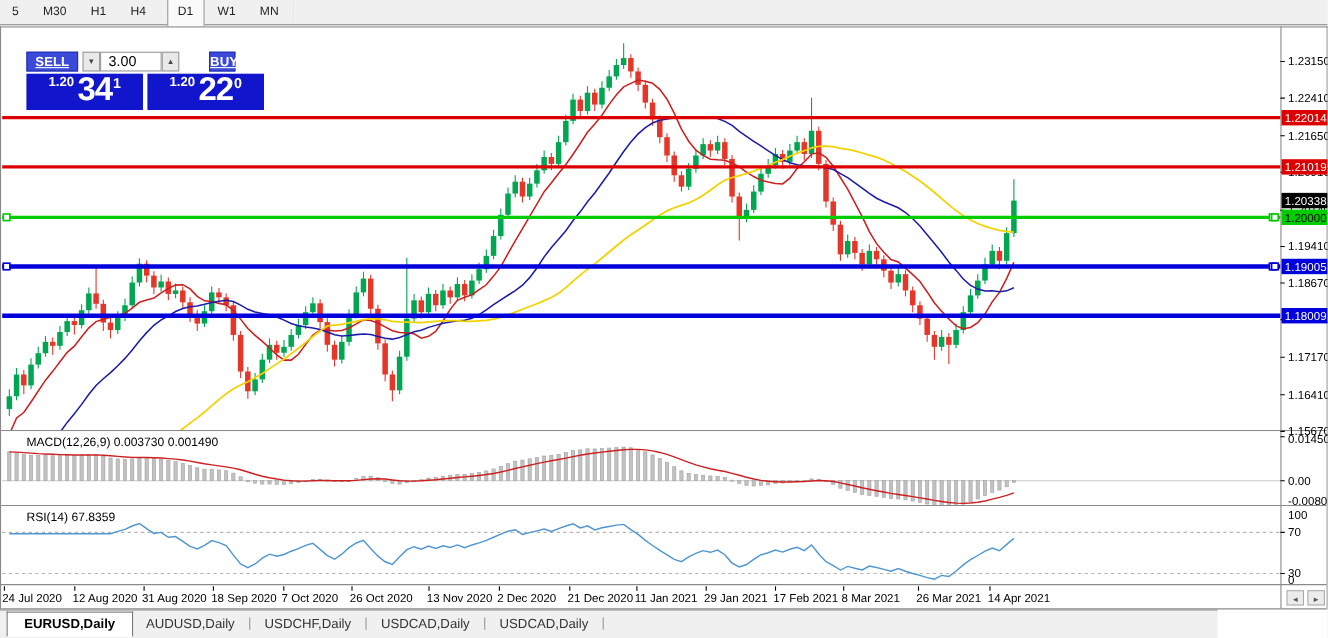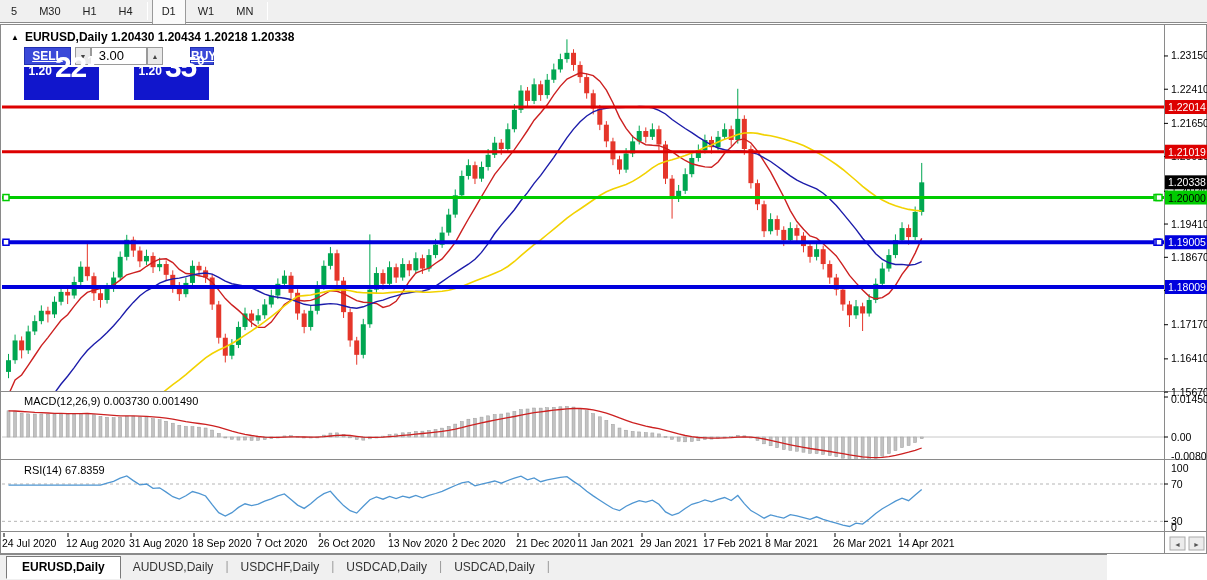--- a/index.html
+++ b/index.html
@@ -29,23 +29,23 @@
             border:1px solid #2230b0; }
   #tp-sell-btn { left:0; top:0; width:47px; }
   #tp-buy-btn  { left:166px; top:0; width:24px; }
   .tp-spin { position:absolute; top:0; width:16px; height:18px; background:#e9e9e9;
              border:1px solid #9a9a9a; font-size:7px; color:#444; text-align:center; line-height:17px; }
   #tp-spin-down { left:51px; }
   #tp-spin-up   { left:123px; }
   #tp-volume { position:absolute; left:67px; top:0; width:56px; height:18px; background:#fff;
                border:1px solid #9a9a9a; font-size:13px; color:#000; text-align:right;
                padding-right:22px; line-height:16px; }
-  .tp-price { position:absolute; top:20px; width:75px; height:33px; background:#1116cc;
-              color:#fff; display:flex; align-items:flex-end; justify-content:center;
-              padding-bottom:18px; }
+  .tp-price { position:absolute; top:20px; width:106px; height:33px; background:#1116cc;
+              color:#fff; display:flex; justify-content:center;
+              padding-bottom:4px; }
   #tp-price-sell { left:0; }
   #tp-price-buy  { left:110px; }
   .tp-small { font-size:12px; font-weight:bold; margin:0 3px 4px 0; }
   .tp-big   { font-size:30px; font-weight:bold; line-height:30px; letter-spacing:-1px; }
   .tp-sup   { font-size:13px; font-weight:bold; margin:1px 0 14px 1px; }
 
   
   #tabbar { position:absolute; left:0; top:554px; width:1107px; height:26px;
             background:#f0f0f0; border-top:1px solid #8a8a8a;
             display:flex; align-items:flex-start; font-size:12px; color:#333; }
@@ -67,38 +67,35 @@
       <div class="tf-btn">H1</div>
       <div class="tf-btn">H4</div>
       <div class="tf-div"></div>
       <div class="tf-btn active">D1</div>
       <div class="tf-btn">W1</div>
       <div class="tf-btn">MN</div>
       <div class="tf-div"></div>
     </div>
 
   <div id="chartwin">
-    <div id="chart-title">
-      <span class="tri">▲</span><span>EURUSD,Daily 1.20430 1.20434 1.20218 1.20338</span>
-    </div>
 
     <div id="tradepanel">
       <div id="tp-sell-btn" class="tp-btn">SELL</div>
       <div id="tp-spin-down" class="tp-spin">▼</div>
       <div id="tp-volume">3.00</div>
       <div id="tp-spin-up" class="tp-spin">▲</div>
       <div id="tp-buy-btn" class="tp-btn">BUY</div>
       <div id="tp-price-sell" class="tp-price">
         <span class="tp-small">1.20</span>
-        <span class="tp-big">22</span>
+        <span class="tp-big">34</span>
         <span class="tp-sup">1</span>
       </div>
       <div id="tp-price-buy" class="tp-price">
         <span class="tp-small">1.20</span>
-        <span class="tp-big">35</span>
+        <span class="tp-big">22</span>
         <span class="tp-sup">0</span>
       </div>
     </div>
   </div>
 
   <svg id="chart-svg" width="1207" height="580" style="position:absolute;left:0;top:0;pointer-events:none;">
     <defs>
       <clipPath id="clip-price">
           <rect x="2" y="25" width="1162" height="366"></rect>
         </clipPath>

